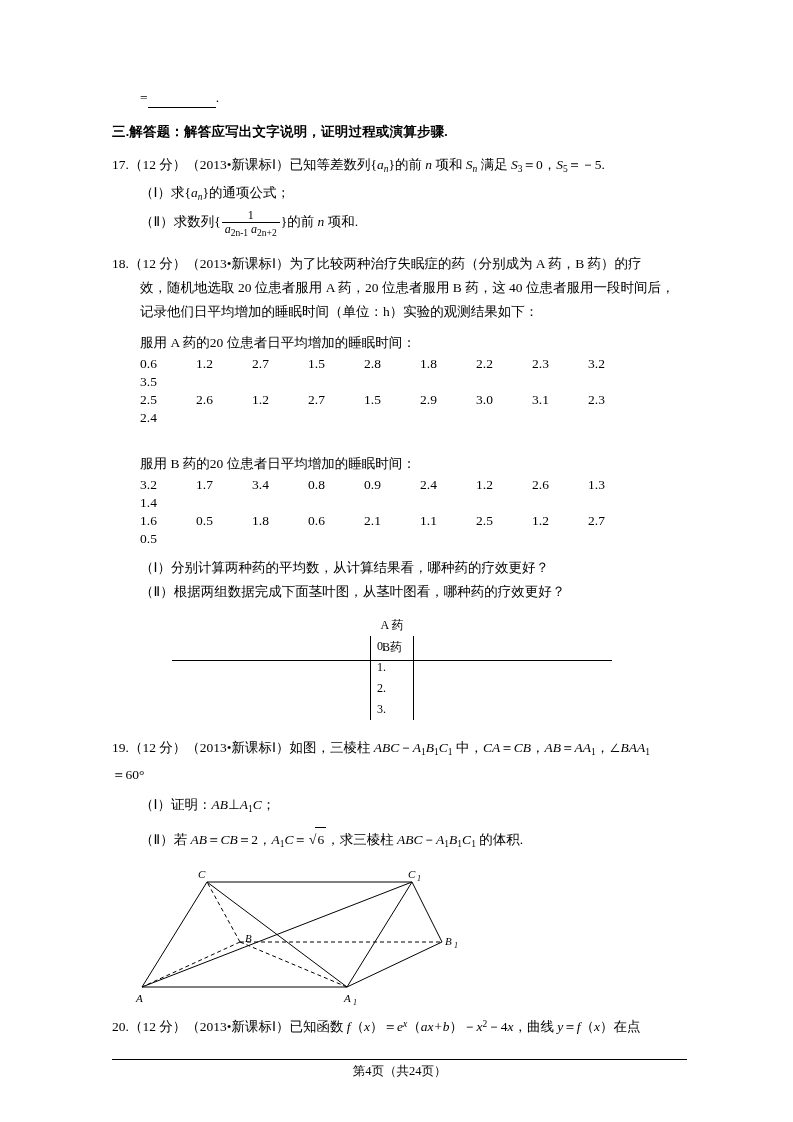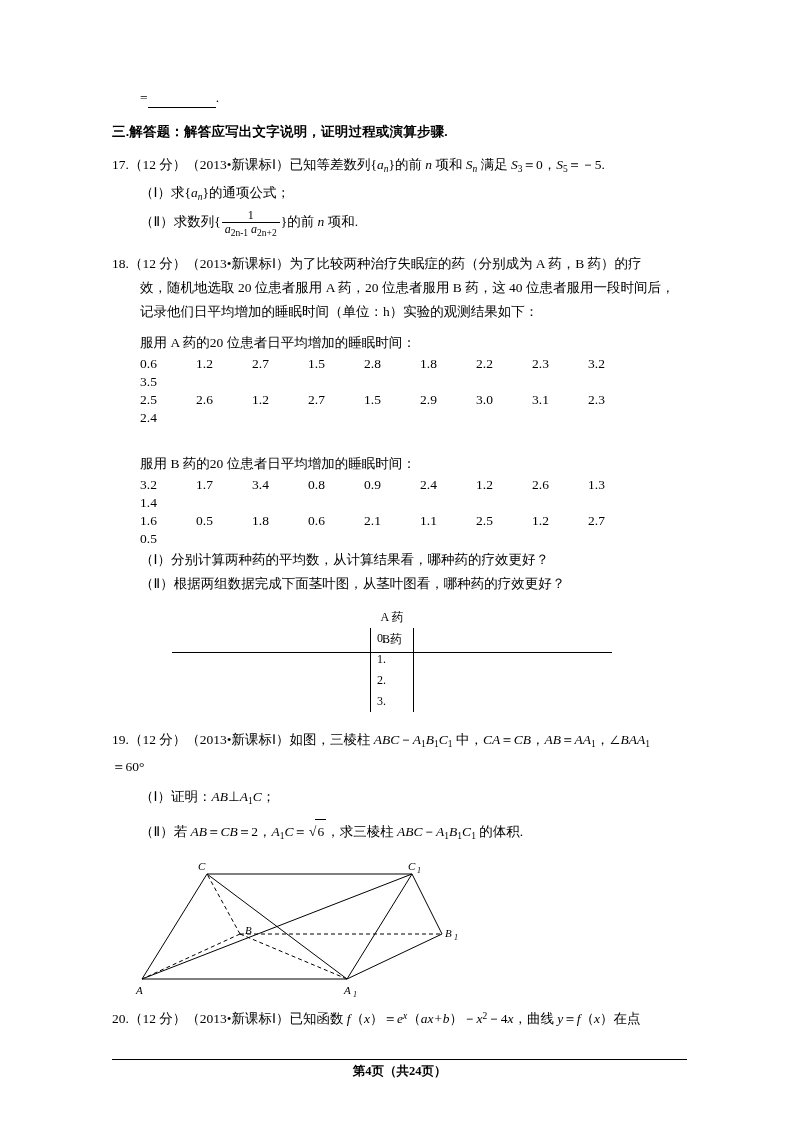--- a/index.html
+++ b/index.html
@@ -116,21 +116,21 @@
     left:0;
     right:0;
     bottom:42px;
     text-align:center;
     font-size:12.5px;
     border-top:1px solid #000;
     width:575px;
     left:112px;
     padding-top:3px;
   }
-  .footer b{ font-weight:bold; }
+  .footer b{ font-weight:normal; }
   .radical{
     display:inline-block;
     position:relative;
     padding-left:2px;
   }
   .radical .bar{
     border-top:1px solid #000;
     padding:0 2px;
     display:inline-block;
     margin-left:-1px;
@@ -169,21 +169,21 @@
       <div class="datarow">
         <span>2.5</span><span>2.6</span><span>1.2</span><span>2.7</span><span>1.5</span><span>2.9</span><span>3.0</span><span>3.1</span><span>2.3</span><span>2.4</span>
       </div>
       <div class="q-body indent" style="margin-top:25px">服用 B 药的20 位患者日平均增加的睡眠时间：</div>
       <div class="datarow">
         <span>3.2</span><span>1.7</span><span>3.4</span><span>0.8</span><span>0.9</span><span>2.4</span><span>1.2</span><span>2.6</span><span>1.3</span><span>1.4</span>
       </div>
       <div class="datarow">
         <span>1.6</span><span>0.5</span><span>1.8</span><span>0.6</span><span>2.1</span><span>1.1</span><span>2.5</span><span>1.2</span><span>2.7</span><span>0.5</span>
       </div>
-      <div class="q-body indent" style="">（Ⅰ）分别计算两种药的平均数，从计算结果看，哪种药的疗效更好？</div>
+      <div class="q-body indent" style="margin-top:8px">（Ⅰ）分别计算两种药的平均数，从计算结果看，哪种药的疗效更好？</div>
       <div class="q-body indent">（Ⅱ）根据两组数据完成下面茎叶图，从茎叶图看，哪种药的疗效更好？</div>
 
       <div class="stem">
         <div class="hdr">
           <div>A 药</div>
           <div>B药</div>
         </div>
         <div class="mid">
           <div>0.</div>
           <div>1.</div>

